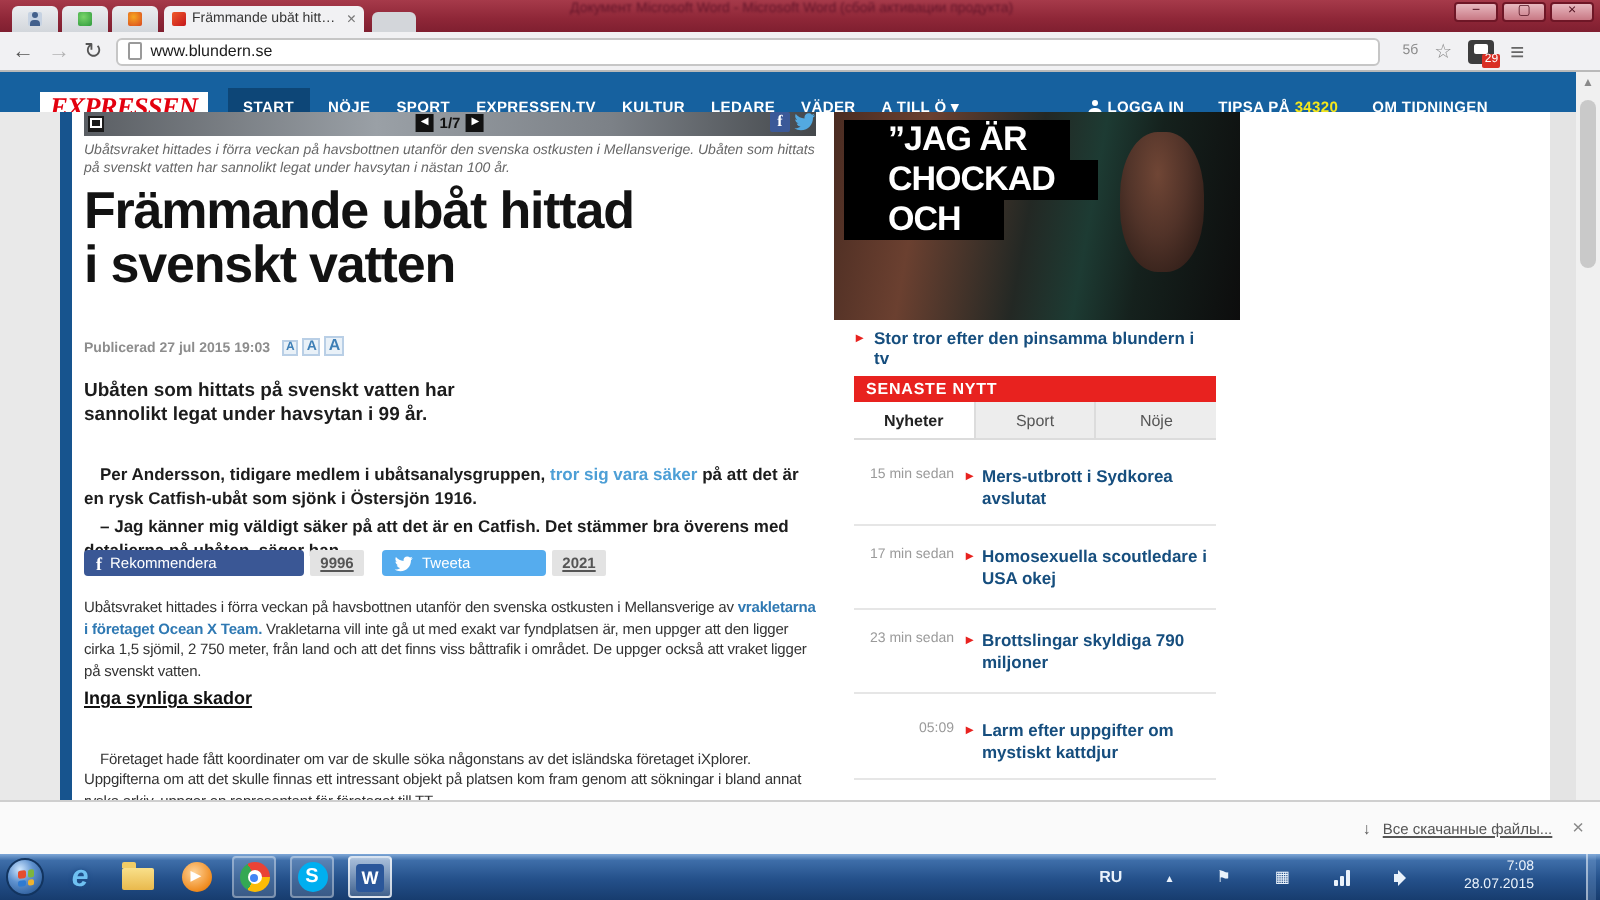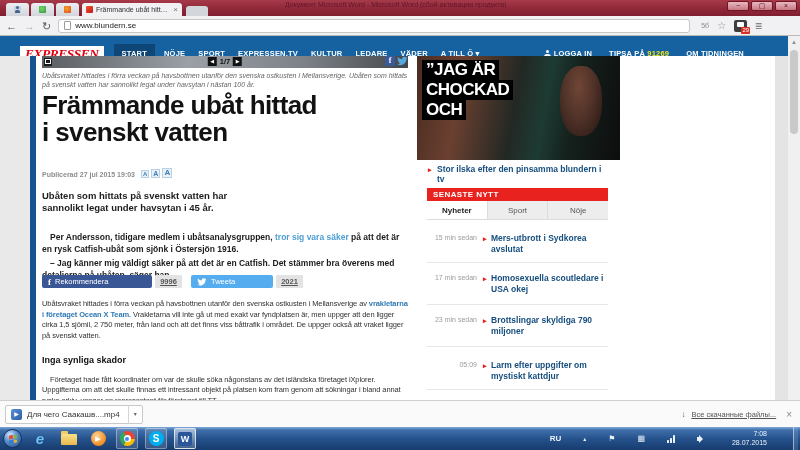--- a/index.html
+++ b/index.html
@@ -106,33 +106,33 @@
   .social{position:absolute;left:0;top:219px;display:flex;gap:3px;align-items:center;}
   .soc-btn{height:13px;display:flex;align-items:center;gap:4px;padding:0 6px;border-radius:2px;color:#fff;font-size:7.5px;}
   .soc-fb{background:#3a5795;width:110px;}
   .soc-tw{background:#55acee;width:82px;}
   .soc-fb .f{font-family:"Liberation Serif",serif;font-weight:bold;font-size:9px;}
   .count{height:13px;min-width:27px;background:#e3e3e3;color:#555;font-size:7.5px;font-weight:bold;
     display:flex;align-items:center;justify-content:center;margin-right:6px;border-radius:1px;text-decoration:underline;}
   .body-para{position:absolute;left:0;top:243px;width:366px;font-size:7.5px;color:#333;
     line-height:10.5px;letter-spacing:-.1px;}
   .link-bold{color:#2f79b3;font-weight:bold;text-decoration:none;}
-  .subhead{position:absolute;left:0;top:299px;font-size:9px;font-weight:bold;color:#111;}
+  .subhead{position:absolute;left:0;top:288px;font-size:9px;font-weight:bold;color:#111;text-decoration:underline;}
   .p3{position:absolute;left:0;top:311px;width:366px;font-size:7.5px;color:#333;line-height:10.5px;
     text-indent:8px;font-weight:normal;letter-spacing:-.1px;}
 
   
   #sidebar{position:absolute;left:417px;top:0;width:203px;height:344px;}
   .sb-image{position:absolute;left:0;top:0;width:203px;height:104px;overflow:hidden;
     background:linear-gradient(100deg,#4a2c22 0%,#6b4030 22%,#232824 48%,#1d3b33 62%,#15211d 75%,#0d0d0d 100%);}
   .sb-image:before{content:"";position:absolute;right:18px;top:10px;width:42px;height:70px;border-radius:45%;
     background:radial-gradient(ellipse at 45% 30%,#7a4a38 0%,#58352a 45%,#241511 100%);opacity:.9;}
   .teaser-lines{position:absolute;left:5px;top:4px;}
   .teaser-lines span{display:table;background:#000;color:#fff;font-weight:bold;font-size:17px;
-    line-height:20px;padding:0 4px;letter-spacing:-.5px;white-space:nowrap;}
+    line-height:20px;padding:0 22px;letter-spacing:-.5px;white-space:nowrap;}
   .sb-link{position:absolute;left:12px;top:108px;width:176px;font-size:8.5px;font-weight:bold;
     color:#164e7e;line-height:10px;}
   .arrow{color:#e8221f;font-size:7px;}
   .sb-link .arrow{position:absolute;left:-1px;top:1px;}
   .sb-link span.t{display:block;padding-left:8px;}
   .senaste{position:absolute;left:10px;top:132px;width:181px;height:212px;}
   .sn-header{height:13px;background:#e8221f;color:#fff;font-size:8px;font-weight:bold;
     line-height:13px;padding-left:6px;letter-spacing:.4px;}
   .sn-tabs{display:flex;height:19px;border-bottom:1px solid #dcdcdc;}
   .sn-tab{flex:1;text-align:center;line-height:19px;font-size:8px;color:#555;background:#ededed;
@@ -258,21 +258,21 @@
     <span class="nav-item">LEDARE</span>
     <span class="nav-item">VÄDER</span>
     <span class="nav-item">A TILL Ö ▾</span>
     <div class="nav-right">
       <span class="nav-item nav-login" style="margin:0;">
         <span class="user-ic"></span>
         <span>LOGGA IN</span>
       </span>
       <span class="nav-item" style="margin:0;">
         <span>TIPSA PÅ</span>
-        <span class="tipsa-num">91269</span>
+        <span class="tipsa-num">34320</span>
       </span>
       <span class="nav-item" style="margin:0;">OM TIDNINGEN</span>
     </div>
   </div>
 
   <div class="scrollbar">
     <div class="sb-up">▲</div>
     <div class="sb-thumb"></div>
   </div>
 
@@ -306,21 +306,21 @@
 
       <div class="meta">
         <span class="pub">Publicerad 27 jul 2015 19:03</span>
         <span class="fsz">
           <span class="a1">A</span>
           <span class="a2">A</span>
           <span class="a3">A</span>
         </span>
       </div>
 
-      <div class="lead">Ubåten som hittats på svenskt vatten har sannolikt legat under havsytan i 45 år.</div>
+      <div class="lead">Ubåten som hittats på svenskt vatten har sannolikt legat under havsytan i 99 år.</div>
 
       <p class="para p1"><span>Per Andersson, tidigare medlem i ubåtsanalysgruppen, </span><a class="link-light" href="#">tror sig vara säker</a><span> på att det är en rysk Catfish-ubåt som sjönk i Östersjön 1916.</span></p>
       <p class="para p2">– Jag känner mig väldigt säker på att det är en Catfish. Det stämmer bra överens med detaljerna på ubåten, säger han.</p>
 
       <div class="social">
         <span class="soc-btn soc-fb">
           <span class="f">f</span>
           <span>Rekommendera</span>
         </span>
         <span class="count">9996</span>
@@ -342,21 +342,21 @@
     <div id="sidebar">
       <div class="sb-image">
         <div class="teaser-lines">
           <span>”JAG ÄR</span>
           <span>CHOCKAD</span>
           <span>OCH</span>
         </div>
       </div>
       <div class="sb-link">
         <span class="arrow">▸</span>
-        <span class="t">Stor ilska efter den pinsamma blundern i tv</span>
+        <span class="t">Stor tror efter den pinsamma blundern i tv</span>
       </div>
 
       <div class="senaste">
         <div class="sn-header">SENASTE NYTT</div>
         <div class="sn-tabs">
           <span class="sn-tab">Nyheter</span>
           <span class="sn-tab">Sport</span>
           <span class="sn-tab">Nöje</span>
         </div>
         <div class="sn-item" style="top:45px;">
@@ -377,25 +377,20 @@
         <div class="sn-item" style="top:172px;">
           <span class="sn-time">05:09</span>
           <a class="sn-title" href="#"><span class="arrow">▸</span><span>Larm efter uppgifter om mystiskt kattdjur</span></a>
         </div>
         <div class="sn-sep" style="top:201px;"></div>
       </div>
     </div>
   </div>
 
   <div class="dlbar">
-    <div class="dl-item">
-      <span class="dl-ic">▶</span>
-      <span class="dl-name">Для чего Саакашв....mp4</span>
-      <span class="dl-caret">▾</span>
-    </div>
     <div class="dl-right">
       <span class="dl-down">↓</span>
       <a class="dl-all" href="#">Все скачанные файлы...</a>
       <span class="dl-close">×</span>
     </div>
   </div>
 
   <div class="taskbar">
     <div class="orb">
       <span class="flag">

